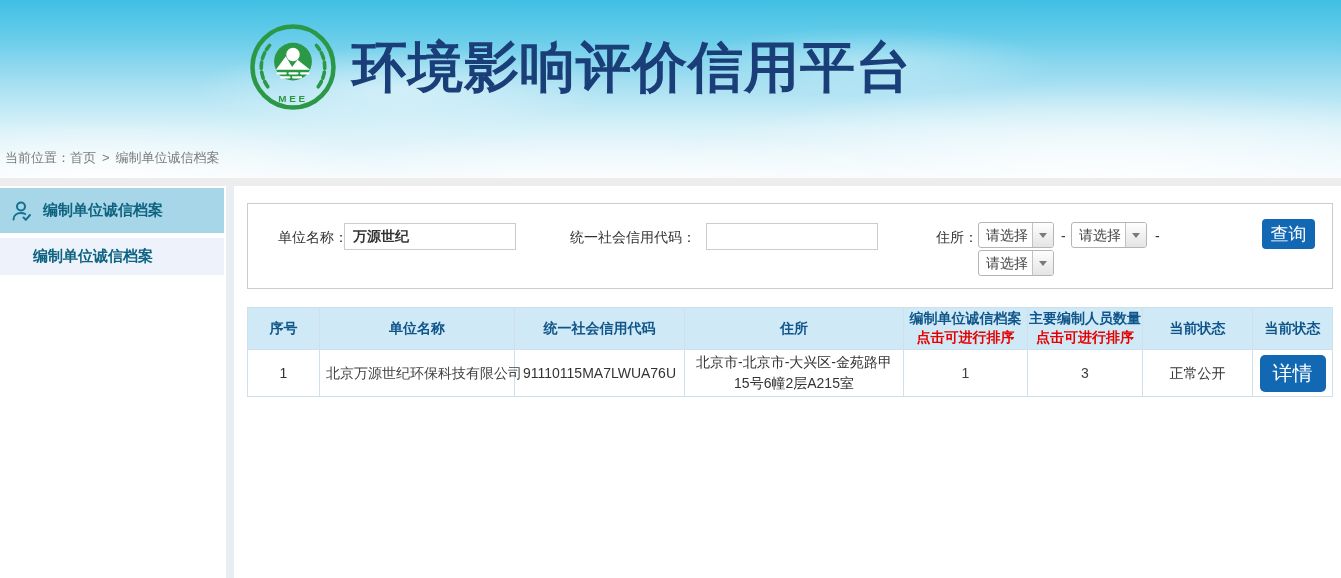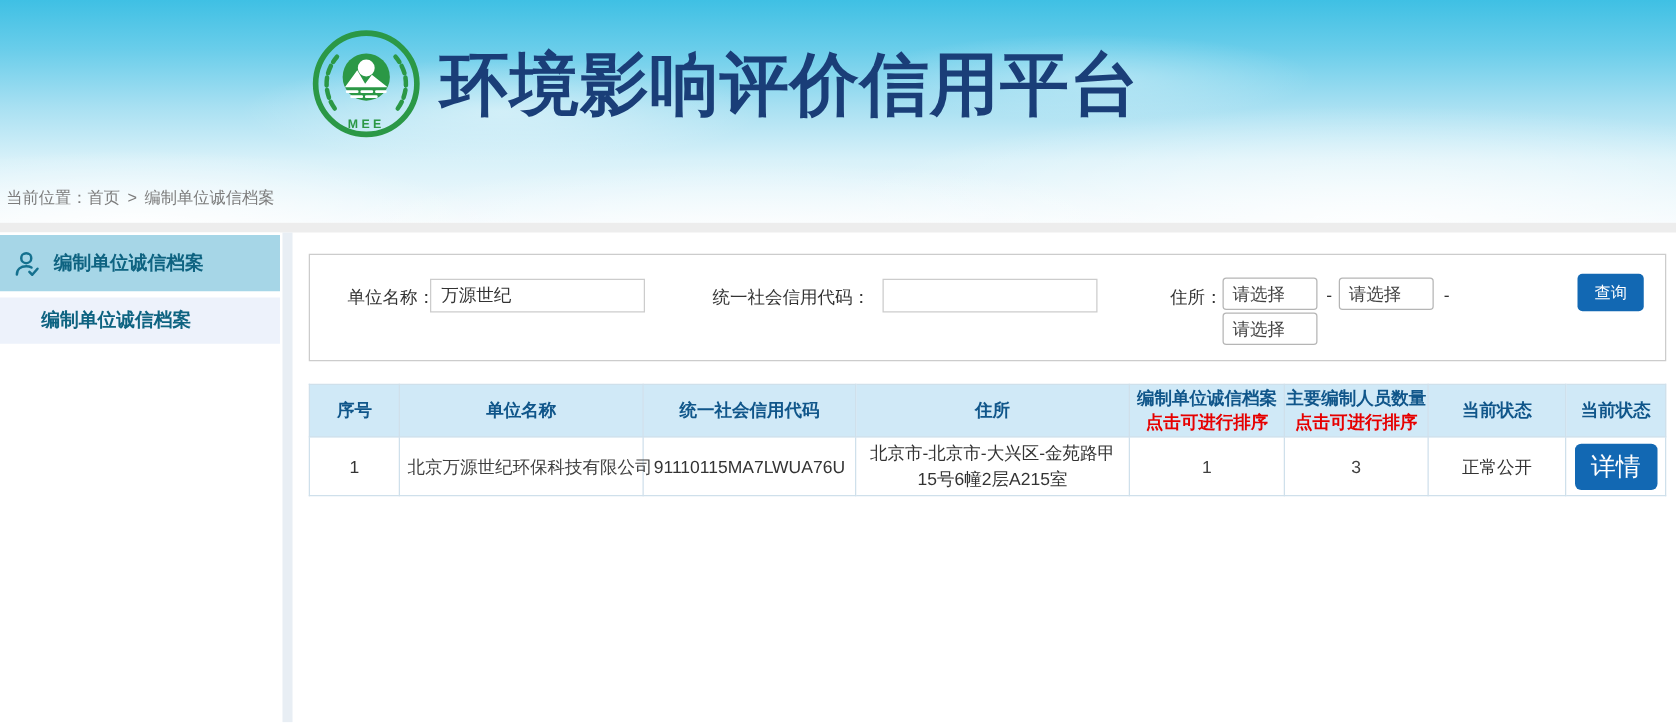--- a/index.html
+++ b/index.html
@@ -27,27 +27,27 @@
   .content { display:flex; height:392px; }
   .sidebar { width:225px; padding-top:2px; background:#fff; }
   .side-item1 { height:45px; background:#a6d6e7; color:#0e6381; display:flex; align-items:center; gap:9px; padding-left:10px; font-weight:bold; font-size:15px; cursor:pointer; }
   .side-item2 { margin-top:5px; height:37px; background:#edf2fb; color:#0e6381; display:flex; align-items:center; padding-left:33px; font-weight:bold; font-size:15px; cursor:pointer; }
   .vdivider { width:8px; margin-left:2px; background:#e8eef4; }
   .main { flex:1; padding:17px 8px 0 13px; }
 
   
   .formbox { position:relative; height:86px; border:1px solid #ccc; background:#fff; }
   .fl { position:absolute; font-size:14px; color:#333; line-height:28px; white-space:nowrap; }
-  .ti { position:absolute; width:172px; height:27px; border:1px solid #ccc; font-size:14px; color:#333; padding:0 8px; outline:none; font-family:inherit; }
-  .dd { position:absolute; width:76px; height:26px; border:1px solid #b5b5b5; border-radius:3px; background:#fff; display:flex; overflow:hidden; cursor:pointer;flex-direction:column; }
+  .ti { position:absolute; width:172px; height:27px; border:1px solid #ccc; font-size:14px; color:#333; padding:0 8px; outline:none; font-family:inherit;font-weight:bold; }
+  .dd { position:absolute; width:76px; height:26px; border:1px solid #b5b5b5; border-radius:3px; background:#fff; display:flex; overflow:hidden; cursor:pointer; }
   .dd .txt { flex:1; font-size:14px; color:#444; line-height:24px; padding-left:7px; }
   .dd .arr { width:21px; border-left:1px solid #c2c2c2; background:linear-gradient(#fefefe,#e4e4e4); display:flex; align-items:center; justify-content:center; }
   .dd .arr i { width:0; height:0; border-left:4px solid transparent; border-right:4px solid transparent; border-top:5px solid #7a7a7a; }
   .dash { position:absolute; font-size:14px; color:#333; line-height:28px; }
-  .qbtn { position:absolute; left:1014px; top:15px; width:53px; height:30px; background:#1268b3; color:#fff; border:none; border-radius:4px; font-size:13px; cursor:pointer; font-family:inherit; }
+  .qbtn { position:absolute; left:1014px; top:15px; width:53px; height:30px; background:#1268b3; color:#fff; border:none; border-radius:4px; font-size:18px; cursor:pointer; font-family:inherit; }
 
   
   table { margin-top:18px; border-collapse:collapse; width:1085px; table-layout:fixed; }
   th,td { border:1px solid #cfe0eb; text-align:center; }
   th { background:#d0e9f7; color:#10568a; font-size:14px; font-weight:bold; height:42px; padding:0; white-space:nowrap; }
   .sort-hint { display:block; color:#e60000; margin-top:1px; }
   td { height:47px; font-size:14px; color:#333; padding:2px 6px; line-height:21px; background:#fff; }
   .lnk { color:#404040; text-decoration:none; cursor:pointer; }
   .nowrap { white-space:nowrap; }
   .dbtn { background:#1268b3; color:#fff; border:none; border-radius:5px; padding:5px 13px; font-size:20px; cursor:pointer; font-family:inherit; }

